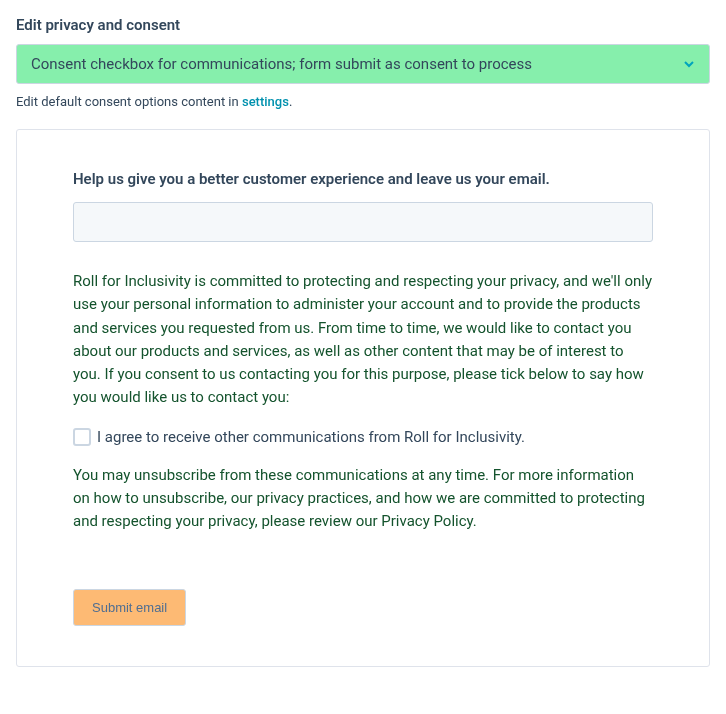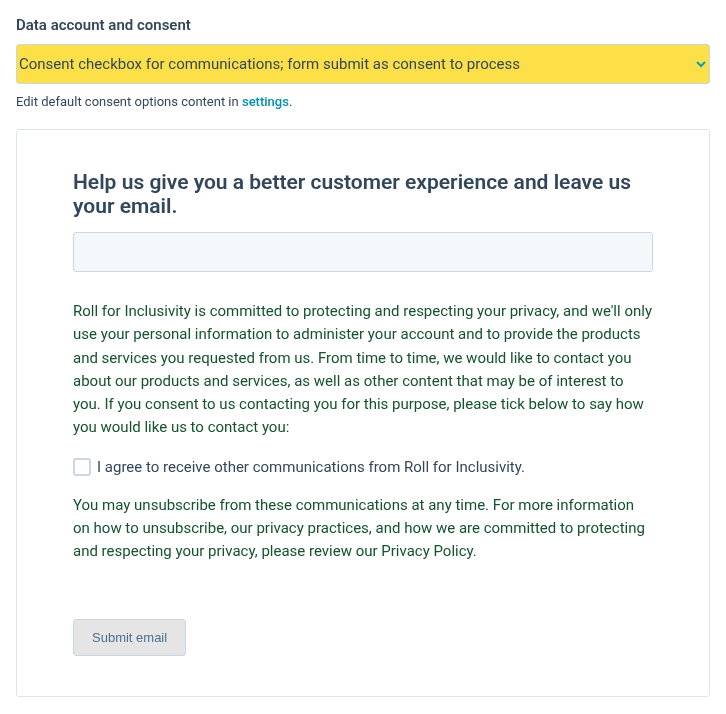--- a/index.html
+++ b/index.html
@@ -18,22 +18,22 @@
       font-size: 15px;
       font-weight: 600;
       color: #33475b;
       margin-bottom: 10px;
     }
     .dropdown {
       display: flex;
       align-items: center;
       justify-content: space-between;
       width: 100%;
-      padding: 10px 2px;
-      background: #fde047;
+      padding: 10px 14px;
+      background: #86efac;
       border: 1px solid #cbd6e2;
       border-radius: 3px;
       cursor: pointer;
       font-size: 15px;
       color: #33475b;
     }
     .dropdown-caret {
       display: flex;
       align-items: center;
     }
@@ -49,21 +49,21 @@
       cursor: pointer;
     }
     .form-card {
       margin-top: 20px;
       border: 1px solid #dfe3eb;
       border-radius: 3px;
       padding: 40px 56px;
       background: #ffffff;
     }
     .form-heading {
-      font-size: 21px;
+      font-size: 15px;
       font-weight: 600;
       color: #33475b;
       margin-bottom: 14px;
     }
     .text-input {
       width: 100%;
       height: 40px;
       border: 1px solid #cbd6e2;
       border-radius: 3px;
       background: #f5f8fa;
@@ -96,32 +96,32 @@
       flex-shrink: 0;
     }
     .checkbox-label {
       font-size: 15px;
       color: #33475b;
       cursor: pointer;
     }
     .submit-btn {
       margin-top: 56px;
       padding: 10px 18px;
-      background: #e5e5e5;
+      background: #fdba74;
       border: 1px solid #cbd6e2;
       border-radius: 3px;
       font-size: 13px;
       color: #506e91;
       cursor: pointer;
     }
   </style>
 </head>
 <body>
 
-<div class="section-title">Data account and consent</div>
+<div class="section-title">Edit privacy and consent</div>
 
 <div class="dropdown">
   <span>Consent checkbox for communications; form submit as consent to process</span>
   <span class="dropdown-caret">
     <svg width="12" height="12" viewBox="0 0 12 12">
         <path d="M2 4 L6 8 L10 4" fill="none" stroke="#00a4bd" stroke-width="2"></path>
       </svg>
   </span>
 </div>
 

